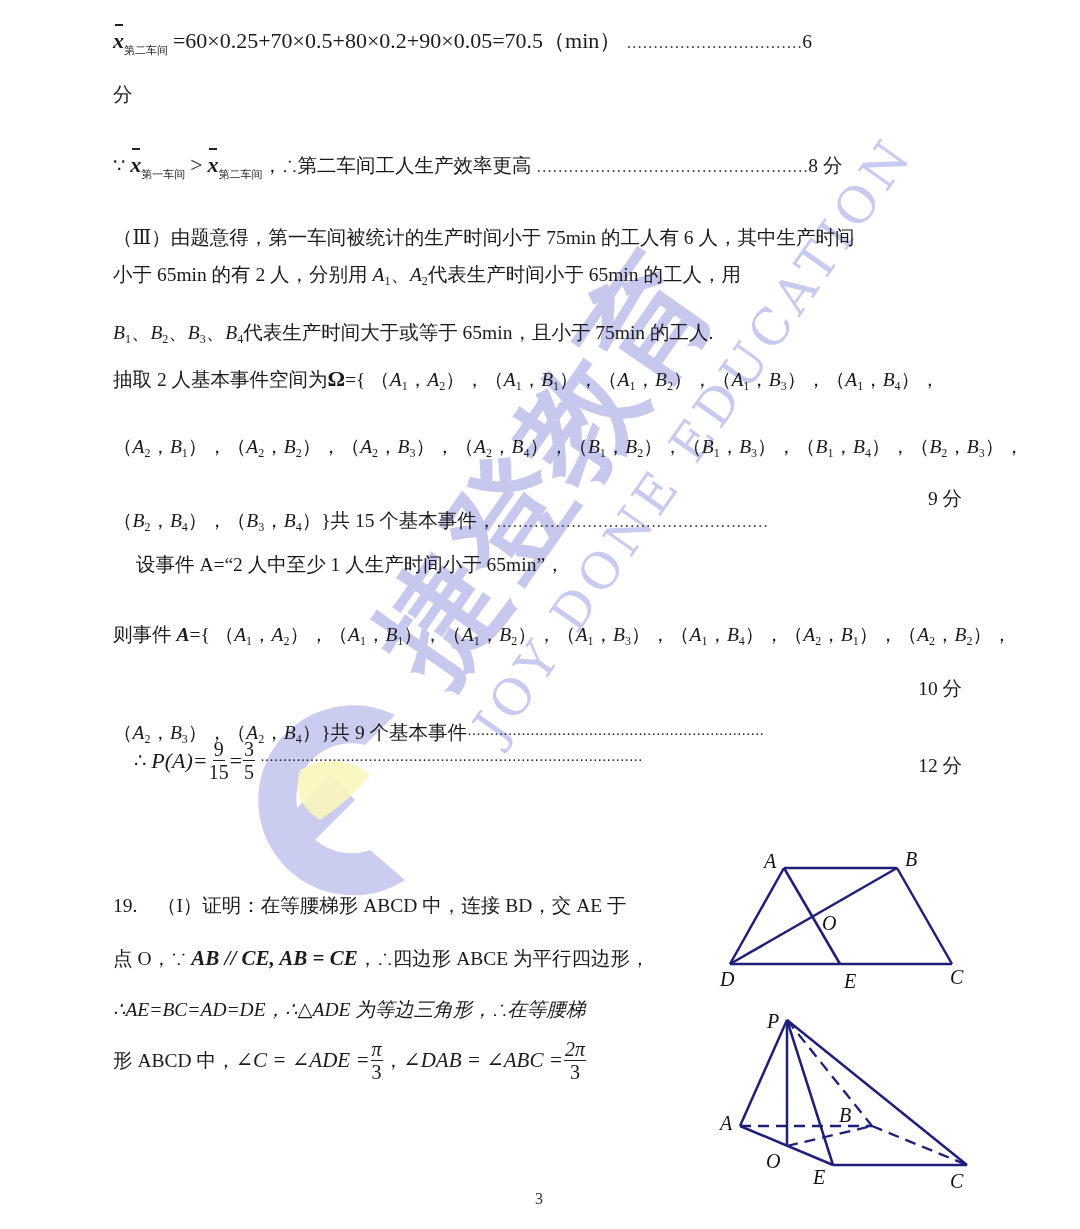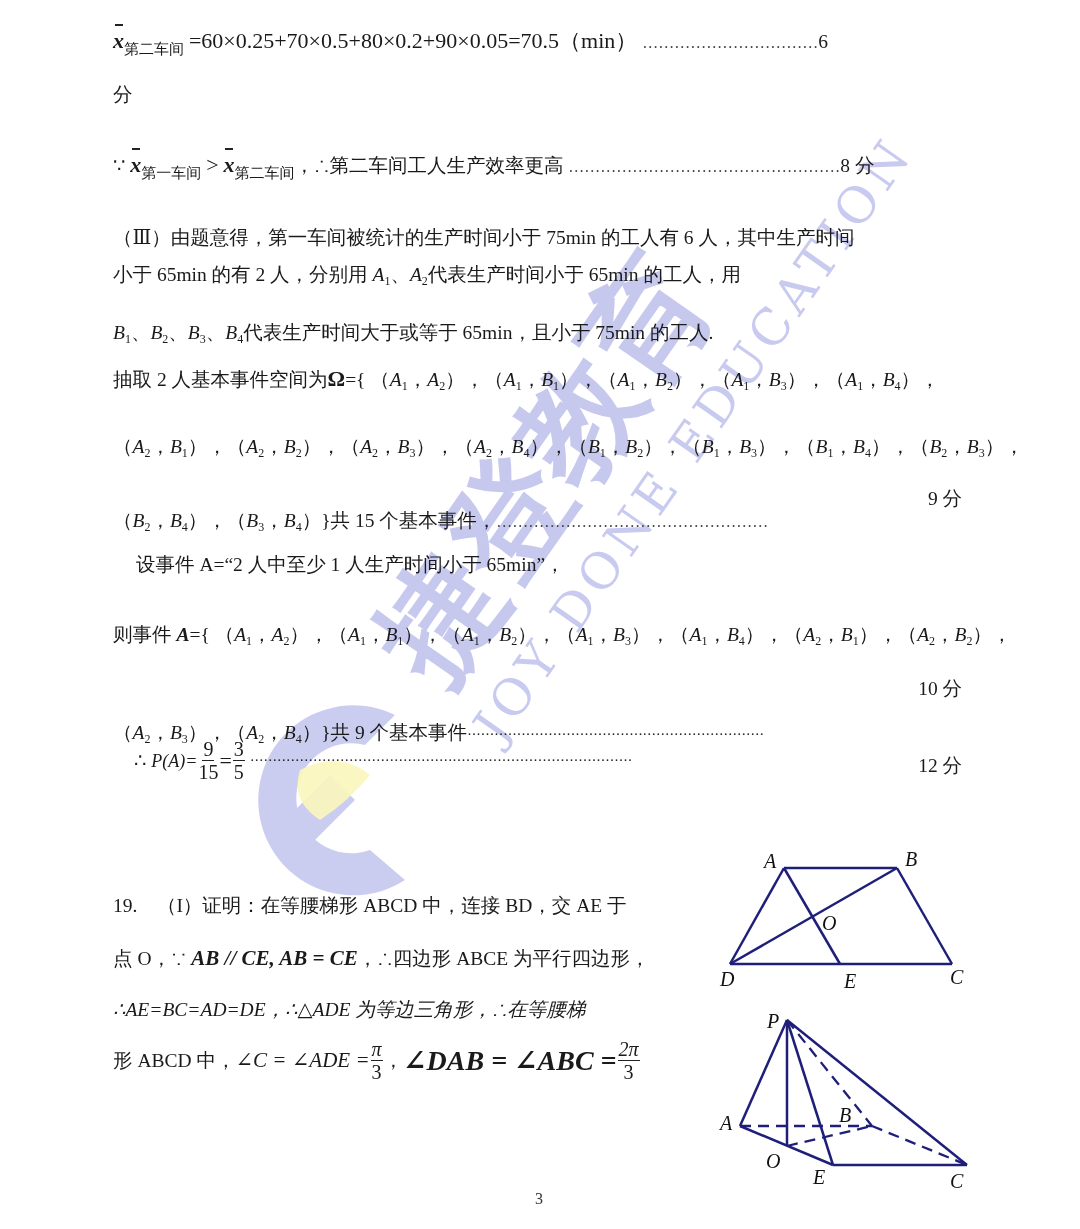--- a/index.html
+++ b/index.html
@@ -2,21 +2,21 @@
 <html><head>
 <meta charset="utf-8">
 <style>
   html, body { margin:0; padding:0; background:#ffffff; }
   body { width:1080px; height:1229px; position:relative; overflow:hidden;
          font-family:"Liberation Serif","DejaVu Serif",serif; color:#1a1a1a; }
   .line { position:absolute; left:113px; font-size:19.5px; white-space:nowrap; line-height:1; }
   .it { font-style:italic; }
   .b { font-weight:bold; }
   sub { font-size:12px; vertical-align:-4px; line-height:0; }
-  .tiny { font-size:15px; vertical-align:-6px; }
+  .tiny { font-size:11px; vertical-align:-6px; }
   .xbar { position:relative; display:inline-block; font-style:italic; font-weight:bold; font-size:22px; }
   .xbar::before { content:""; position:absolute; left:2px; right:1px; top:-6px; height:1.5px; background:#222; }
   .frac { display:inline-flex; flex-direction:column; align-items:center; vertical-align:middle; font-size:20px; margin:0 1px; }
   .frac .num { border-bottom:1.5px solid #222; padding:0 1px; line-height:1.1; }
   .frac .den { line-height:1.1; }
   .score { position:absolute; right:118px; font-size:19.5px; }
   .pagenum { position:absolute; top:1190px; left:535px; font-size:16px; color:#333; }
   .watermark { position:absolute; pointer-events:none; }
   .fig { position:absolute; }
 </style>
@@ -77,21 +77,21 @@
 <div class="line" style="top:625px;">
   <span>则事件 </span><span class="it b">A</span><span>={</span>
   （<span class="it">A</span><sub>1</sub>，<span class="it">A</span><sub>2</sub>），（<span class="it">A</span><sub>1</sub>，<span class="it">B</span><sub>1</sub>），（<span class="it">A</span><sub>1</sub>，<span class="it">B</span><sub>2</sub>），（<span class="it">A</span><sub>1</sub>，<span class="it">B</span><sub>3</sub>），（<span class="it">A</span><sub>1</sub>，<span class="it">B</span><sub>4</sub>），（<span class="it">A</span><sub>2</sub>，<span class="it">B</span><sub>1</sub>），（<span class="it">A</span><sub>2</sub>，<span class="it">B</span><sub>2</sub>），
 </div>
 <div class="line" style="top:675px;margin-top:48px;">
   （<span class="it">A</span><sub>2</sub>，<span class="it">B</span><sub>3</sub>），（<span class="it">A</span><sub>2</sub>，<span class="it">B</span><sub>4</sub>）<span>}共 9 个基本事件</span><span style="font-size:15px;letter-spacing:-0.5px;color:#222;">··································································</span>
 </div>
 <div class="score" style="top:675px;">10 分</div>
 
 <div class="line" style="top:738px;left:134px;display:flex;align-items:center;">
-  <span>∴</span>&nbsp;<span class="it" style="font-size:18px;">P(A)=</span>
+  <span>∴</span>&nbsp;<span class="it" style="font-size:22px;">P(A)=</span>
   <span class="frac">
       <span class="num">9</span>
       <span class="den">15</span>
     </span>
   <span style="font-size:22px;">=</span>
   <span class="frac">
       <span class="num">3</span>
       <span class="den">5</span>
     </span>
   <span style="font-size:15px;letter-spacing:-0.5px;color:#222;margin-left:4px;">·····················································································</span>
@@ -104,21 +104,21 @@
 </div>
 <div class="line" style="top:1000px;font-style:italic;">∴AE=BC=AD=DE，∴△ADE 为等边三角形，∴在等腰梯</div>
 <div class="line" style="top:1038px;display:flex;align-items:center;">
   <span>形 ABCD 中，</span>
   <span class="it" style="font-size:21px;">∠C = ∠ADE =</span>
   <span class="frac">
       <span class="num it">π</span>
       <span class="den">3</span>
     </span>
   <span>，</span>
-  <span class="it" style="font-size:28px;font-weight:bold;">∠DAB = ∠ABC =</span>
+  <span class="it" style="font-size:21px;">∠DAB = ∠ABC =</span>
   <span class="frac">
       <span class="num it">2π</span>
       <span class="den">3</span>
     </span>
 </div>
 
 <svg class="fig" style="left:700px;top:840px;" width="300" height="160">
   <g stroke="#1f1f7a" stroke-width="2.5" fill="none">
     <line x1="84" y1="28" x2="197" y2="28"></line>
     <line x1="84" y1="28" x2="30" y2="124"></line>

